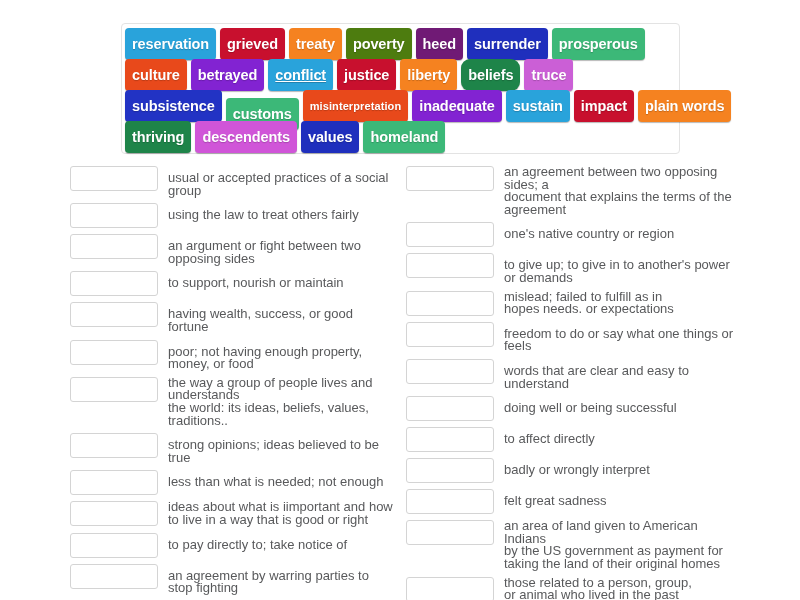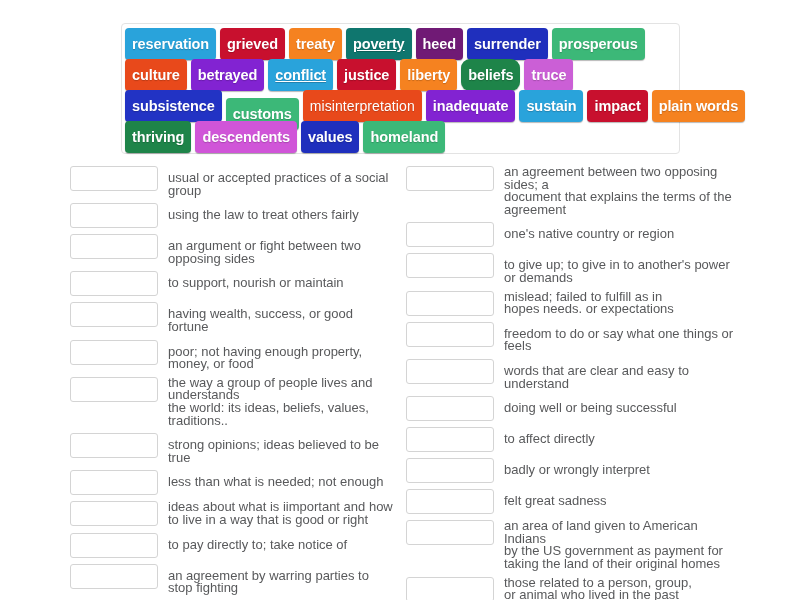--- a/index.html
+++ b/index.html
@@ -41,21 +41,21 @@
     align-items: center;
     justify-content: center;
     padding: 16px 7px;
     white-space: nowrap;
     cursor: pointer;
     box-shadow: 0 1px 1px rgba(0,0,0,0.28);
     text-shadow: 0 1px 1px rgba(0,0,0,0.20);
     letter-spacing: -0.1px;
     line-height: 1;
   }
-  .tile.tiny { font-size: 14px; letter-spacing: 0.1px; font-weight: normal; }
+  .tile.tiny { font-size: 11px; letter-spacing: 0.1px; font-weight: bold; }
 
   
   .column { position: absolute; top: 166px; }
   #col-left  { left: 70px;  width: 325px; }
   #col-right { left: 406px; width: 330px; }
 
   .qrow {
     display: flex;
     align-items: flex-start;
     margin-bottom: 6px;
@@ -85,21 +85,21 @@
 </head>
 <body>
 
 <div id="page">
 
   <div id="word-bank">
       <div class="tile-row">
         <div class="tile" style="background: rgb(41, 163, 219);">reservation</div>
         <div class="tile" style="background: rgb(200, 16, 46);">grieved</div>
         <div class="tile" style="background: rgb(245, 130, 32);">treaty</div>
-        <div class="tile" style="background: #0f766e; text-decoration: underline;">poverty</div>
+        <div class="tile" style="background: #4d7c0f;">poverty</div>
         <div class="tile" style="background: #701a75;">heed</div>
         <div class="tile" style="background: rgb(31, 47, 189);">surrender</div>
         <div class="tile" style="background: rgb(60, 184, 120);">prosperous</div>
       </div>
       <div class="tile-row">
         <div class="tile" style="background: rgb(232, 73, 27);">culture</div>
         <div class="tile" style="background: rgb(130, 35, 210);">betrayed</div>
         <div class="tile" style="background: rgb(41, 163, 219); text-decoration: underline;">conflict</div>
         <div class="tile" style="background: rgb(200, 16, 46);">justice</div>
         <div class="tile" style="background: rgb(245, 130, 32);">liberty</div>

